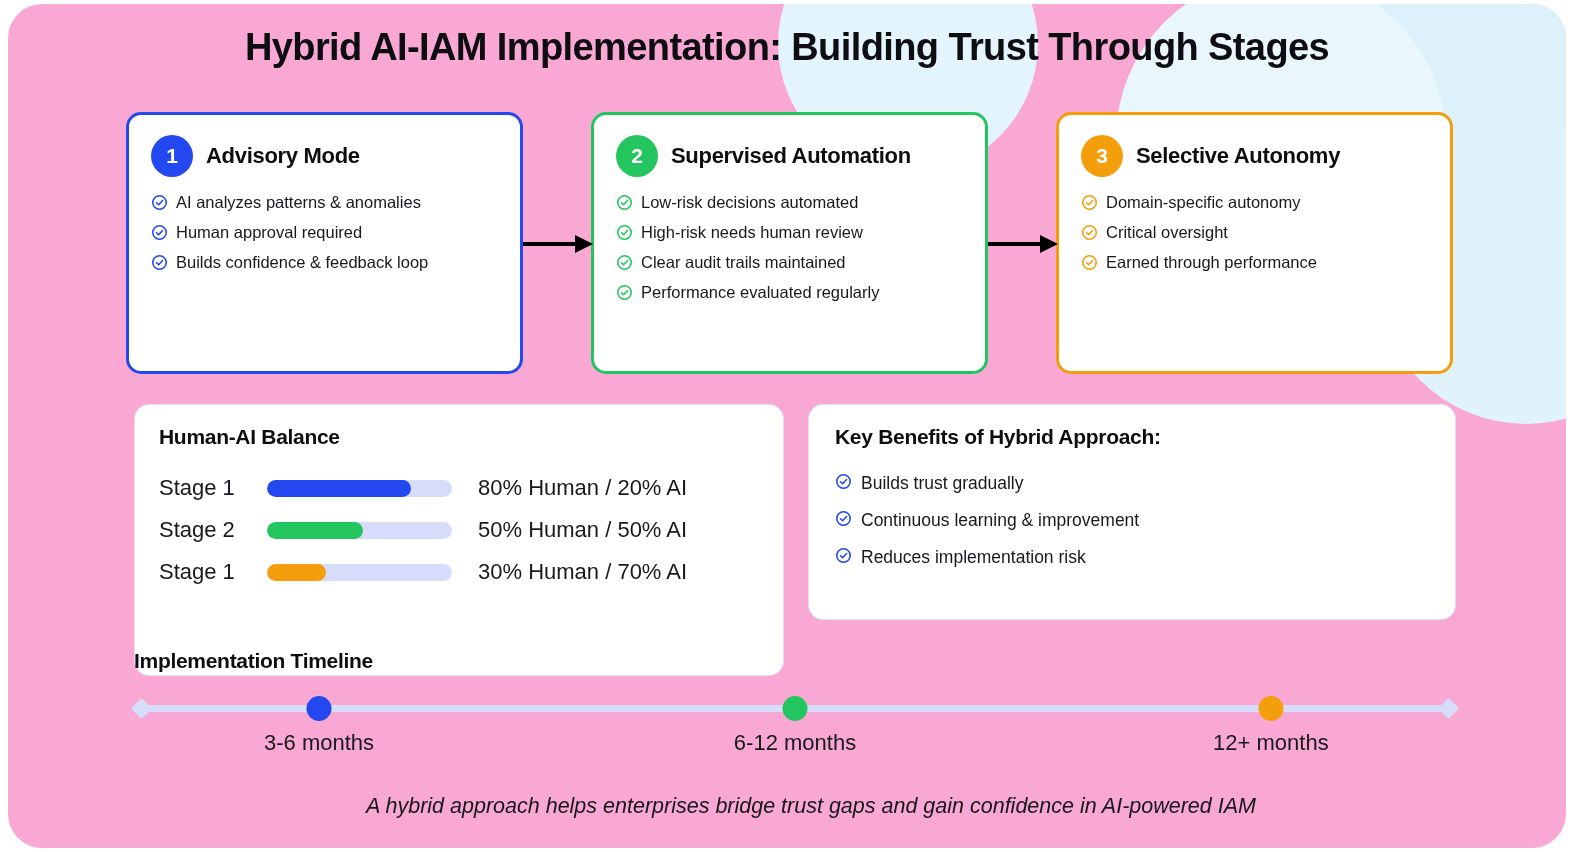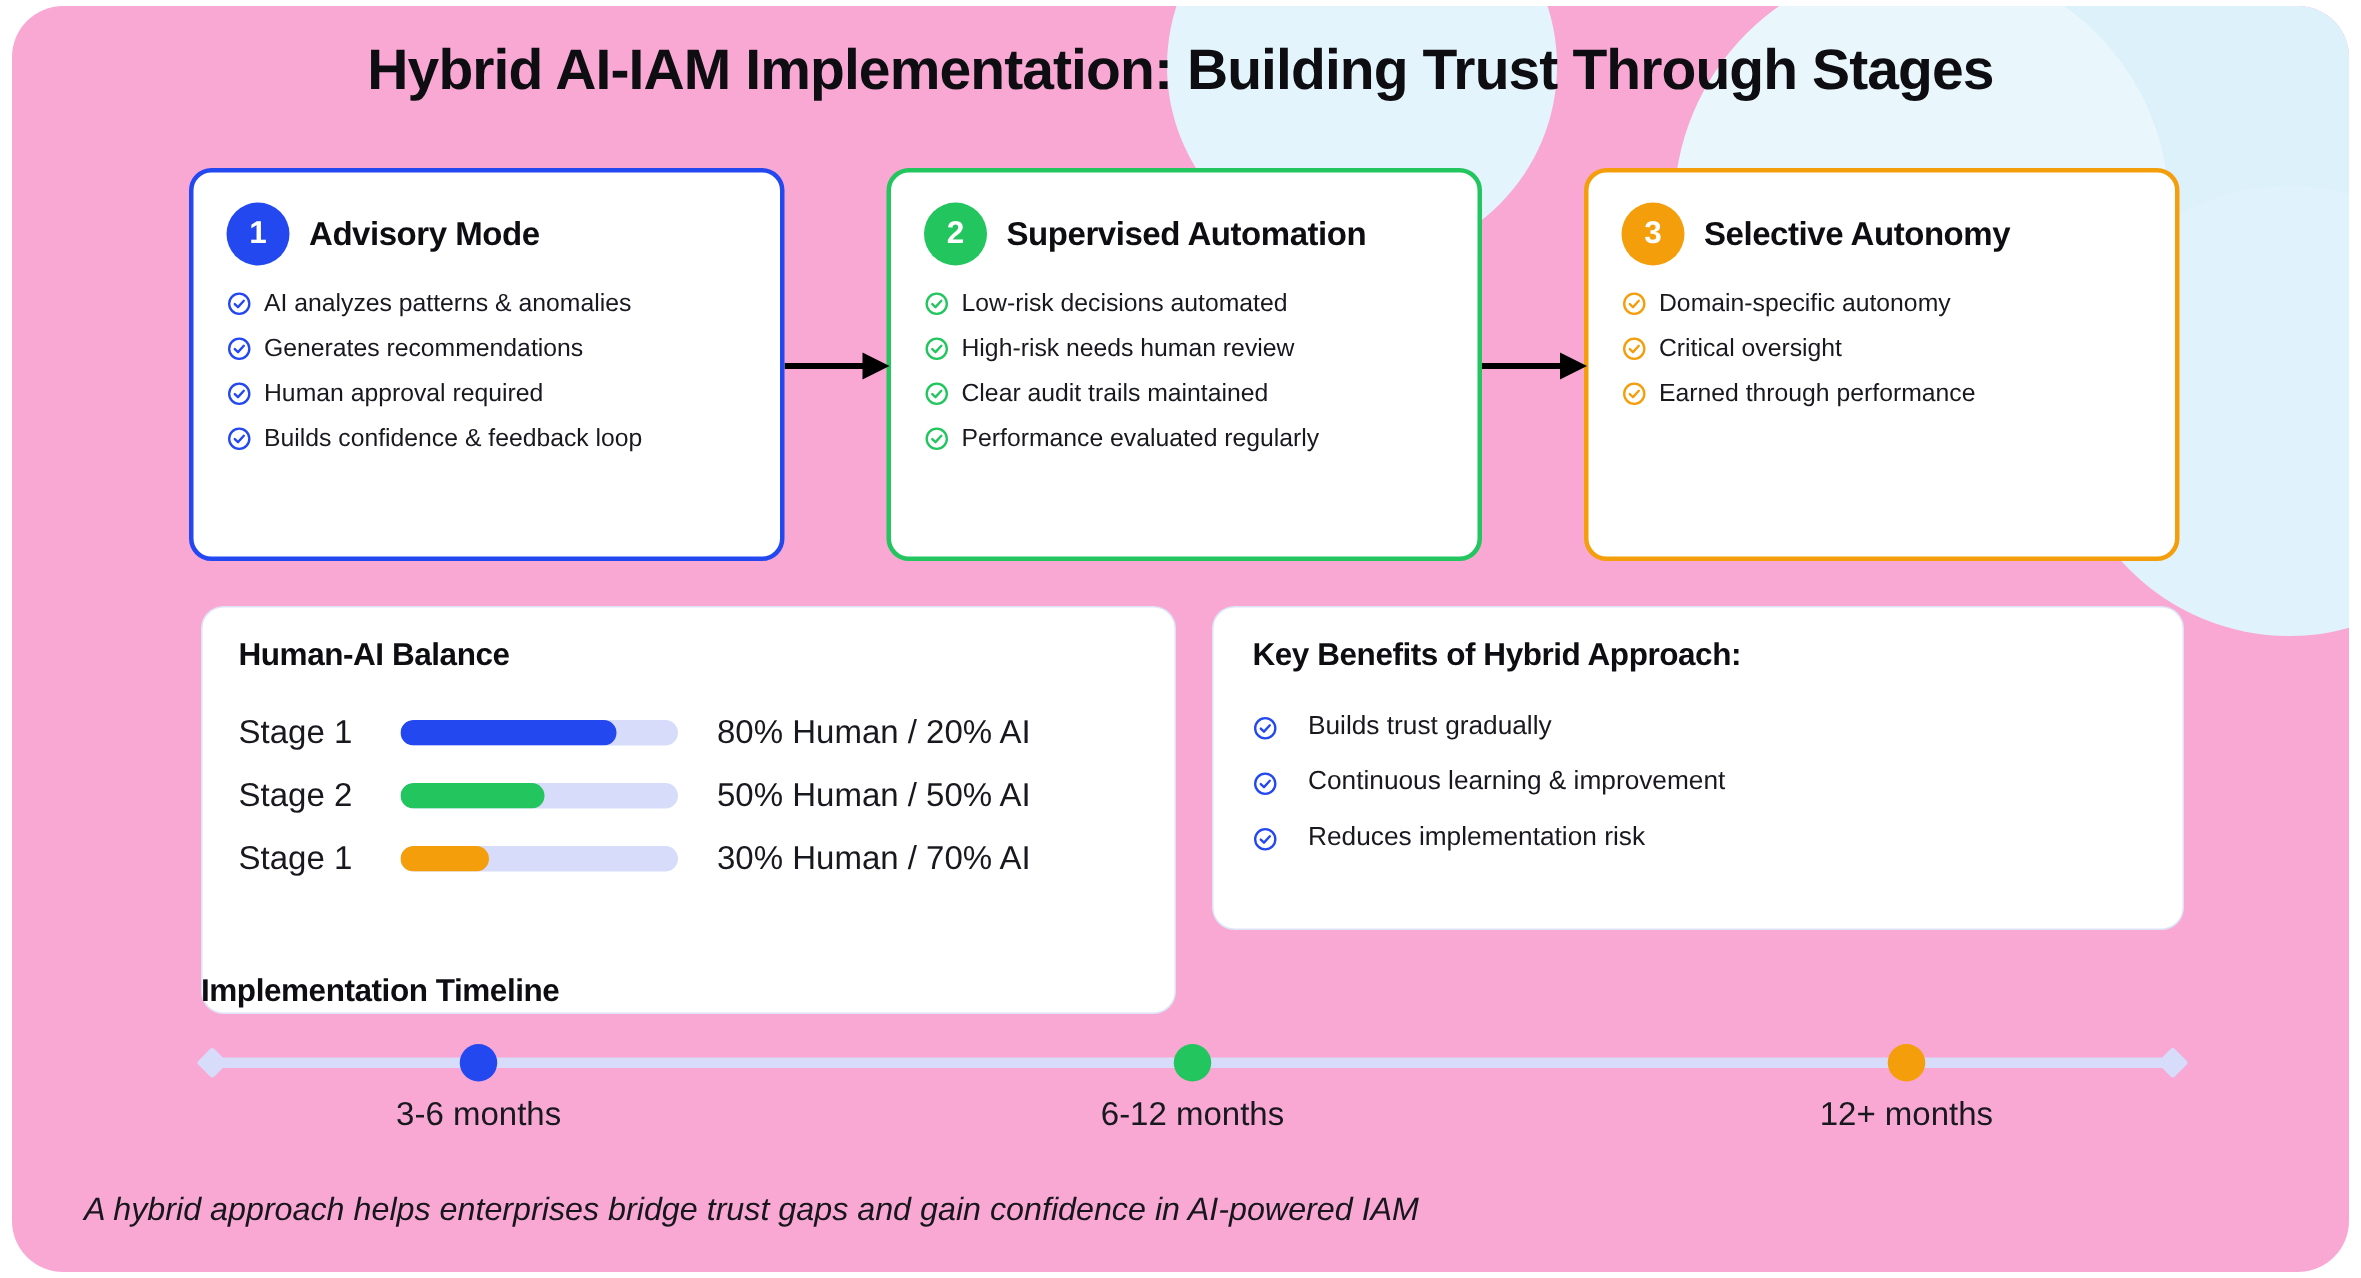--- a/index.html
+++ b/index.html
@@ -117,21 +117,21 @@
     overflow: hidden; flex: 0 0 auto;
   }
   .bar-fill { height: 100%; border-radius: 9px; }
   .bar-fill.f1 { background: #2348f0; }
   .bar-fill.f2 { background: #22c55e; }
   .bar-fill.f3 { background: #f59e0b; }
   .bar-value { font-size: 22px; color: #18181f; margin-left: 26px; white-space: nowrap; }
 
   .benefits { list-style: none; }
   .benefits li {
-    display: flex; align-items: flex-end; gap: 20px;
+    display: flex; align-items: flex-start; gap: 9px;
     font-size: 17.5px; color: #18181f; margin-bottom: 16px; white-space: nowrap;
   }
 
   
   .timeline-head {
     position: absolute; left: 126px; top: 645px;
     font-size: 21px; font-weight: bold; color: #0d0d12; letter-spacing: -0.3px;
   }
   .timeline { position: absolute; left: 126px; top: 688px; width: 1322px; height: 34px; }
   .tl-line {
@@ -152,21 +152,21 @@
   .tl-dot.d2 { background: #22c55e; }
   .tl-dot.d3 { background: #f59e0b; }
   .tl-label {
     position: absolute; top: 38px; transform: translateX(-50%);
     font-size: 22px; color: #18181f; white-space: nowrap;
   }
 
   
   .footer {
     position: absolute; left: 0; right: 0; top: 790px;
-    text-align: left; font-style: italic;
+    text-align: center; font-style: italic;
     font-size: 21.5px; color: #16161c; white-space: nowrap; padding-left: 48px;
   }
 </style>
 </head>
 <body>
 
 <div id="stage">
   <div class="board">
     <div class="blob blob-a"></div>
     <div class="blob blob-c"></div>
@@ -184,27 +184,20 @@
             <div class="badge b1">1</div>
             <div class="card-title">Advisory Mode</div>
           </div>
           <ul class="bullets">
             <li>
               <svg class="tick" viewBox="0 0 24 24" fill="none" stroke="#2348f0" stroke-width="2.2" stroke-linecap="round" stroke-linejoin="round">
                   <circle cx="12" cy="12" r="9.5"></circle>
                   <polyline points="7.8,12.3 10.8,15.2 16.3,9.2"></polyline>
                 </svg>
               <span>AI analyzes patterns &amp; anomalies</span>
-            </li>
-            <li>
-              <svg class="tick" viewBox="0 0 24 24" fill="none" stroke="#2348f0" stroke-width="2.2" stroke-linecap="round" stroke-linejoin="round">
-                  <circle cx="12" cy="12" r="9.5"></circle>
-                  <polyline points="7.8,12.3 10.8,15.2 16.3,9.2"></polyline>
-                </svg>
-              <span>Generates recommendations</span>
             </li>
             <li>
               <svg class="tick" viewBox="0 0 24 24" fill="none" stroke="#2348f0" stroke-width="2.2" stroke-linecap="round" stroke-linejoin="round">
                   <circle cx="12" cy="12" r="9.5"></circle>
                   <polyline points="7.8,12.3 10.8,15.2 16.3,9.2"></polyline>
                 </svg>
               <span>Human approval required</span>
             </li>
             <li>
               <svg class="tick" viewBox="0 0 24 24" fill="none" stroke="#2348f0" stroke-width="2.2" stroke-linecap="round" stroke-linejoin="round">

